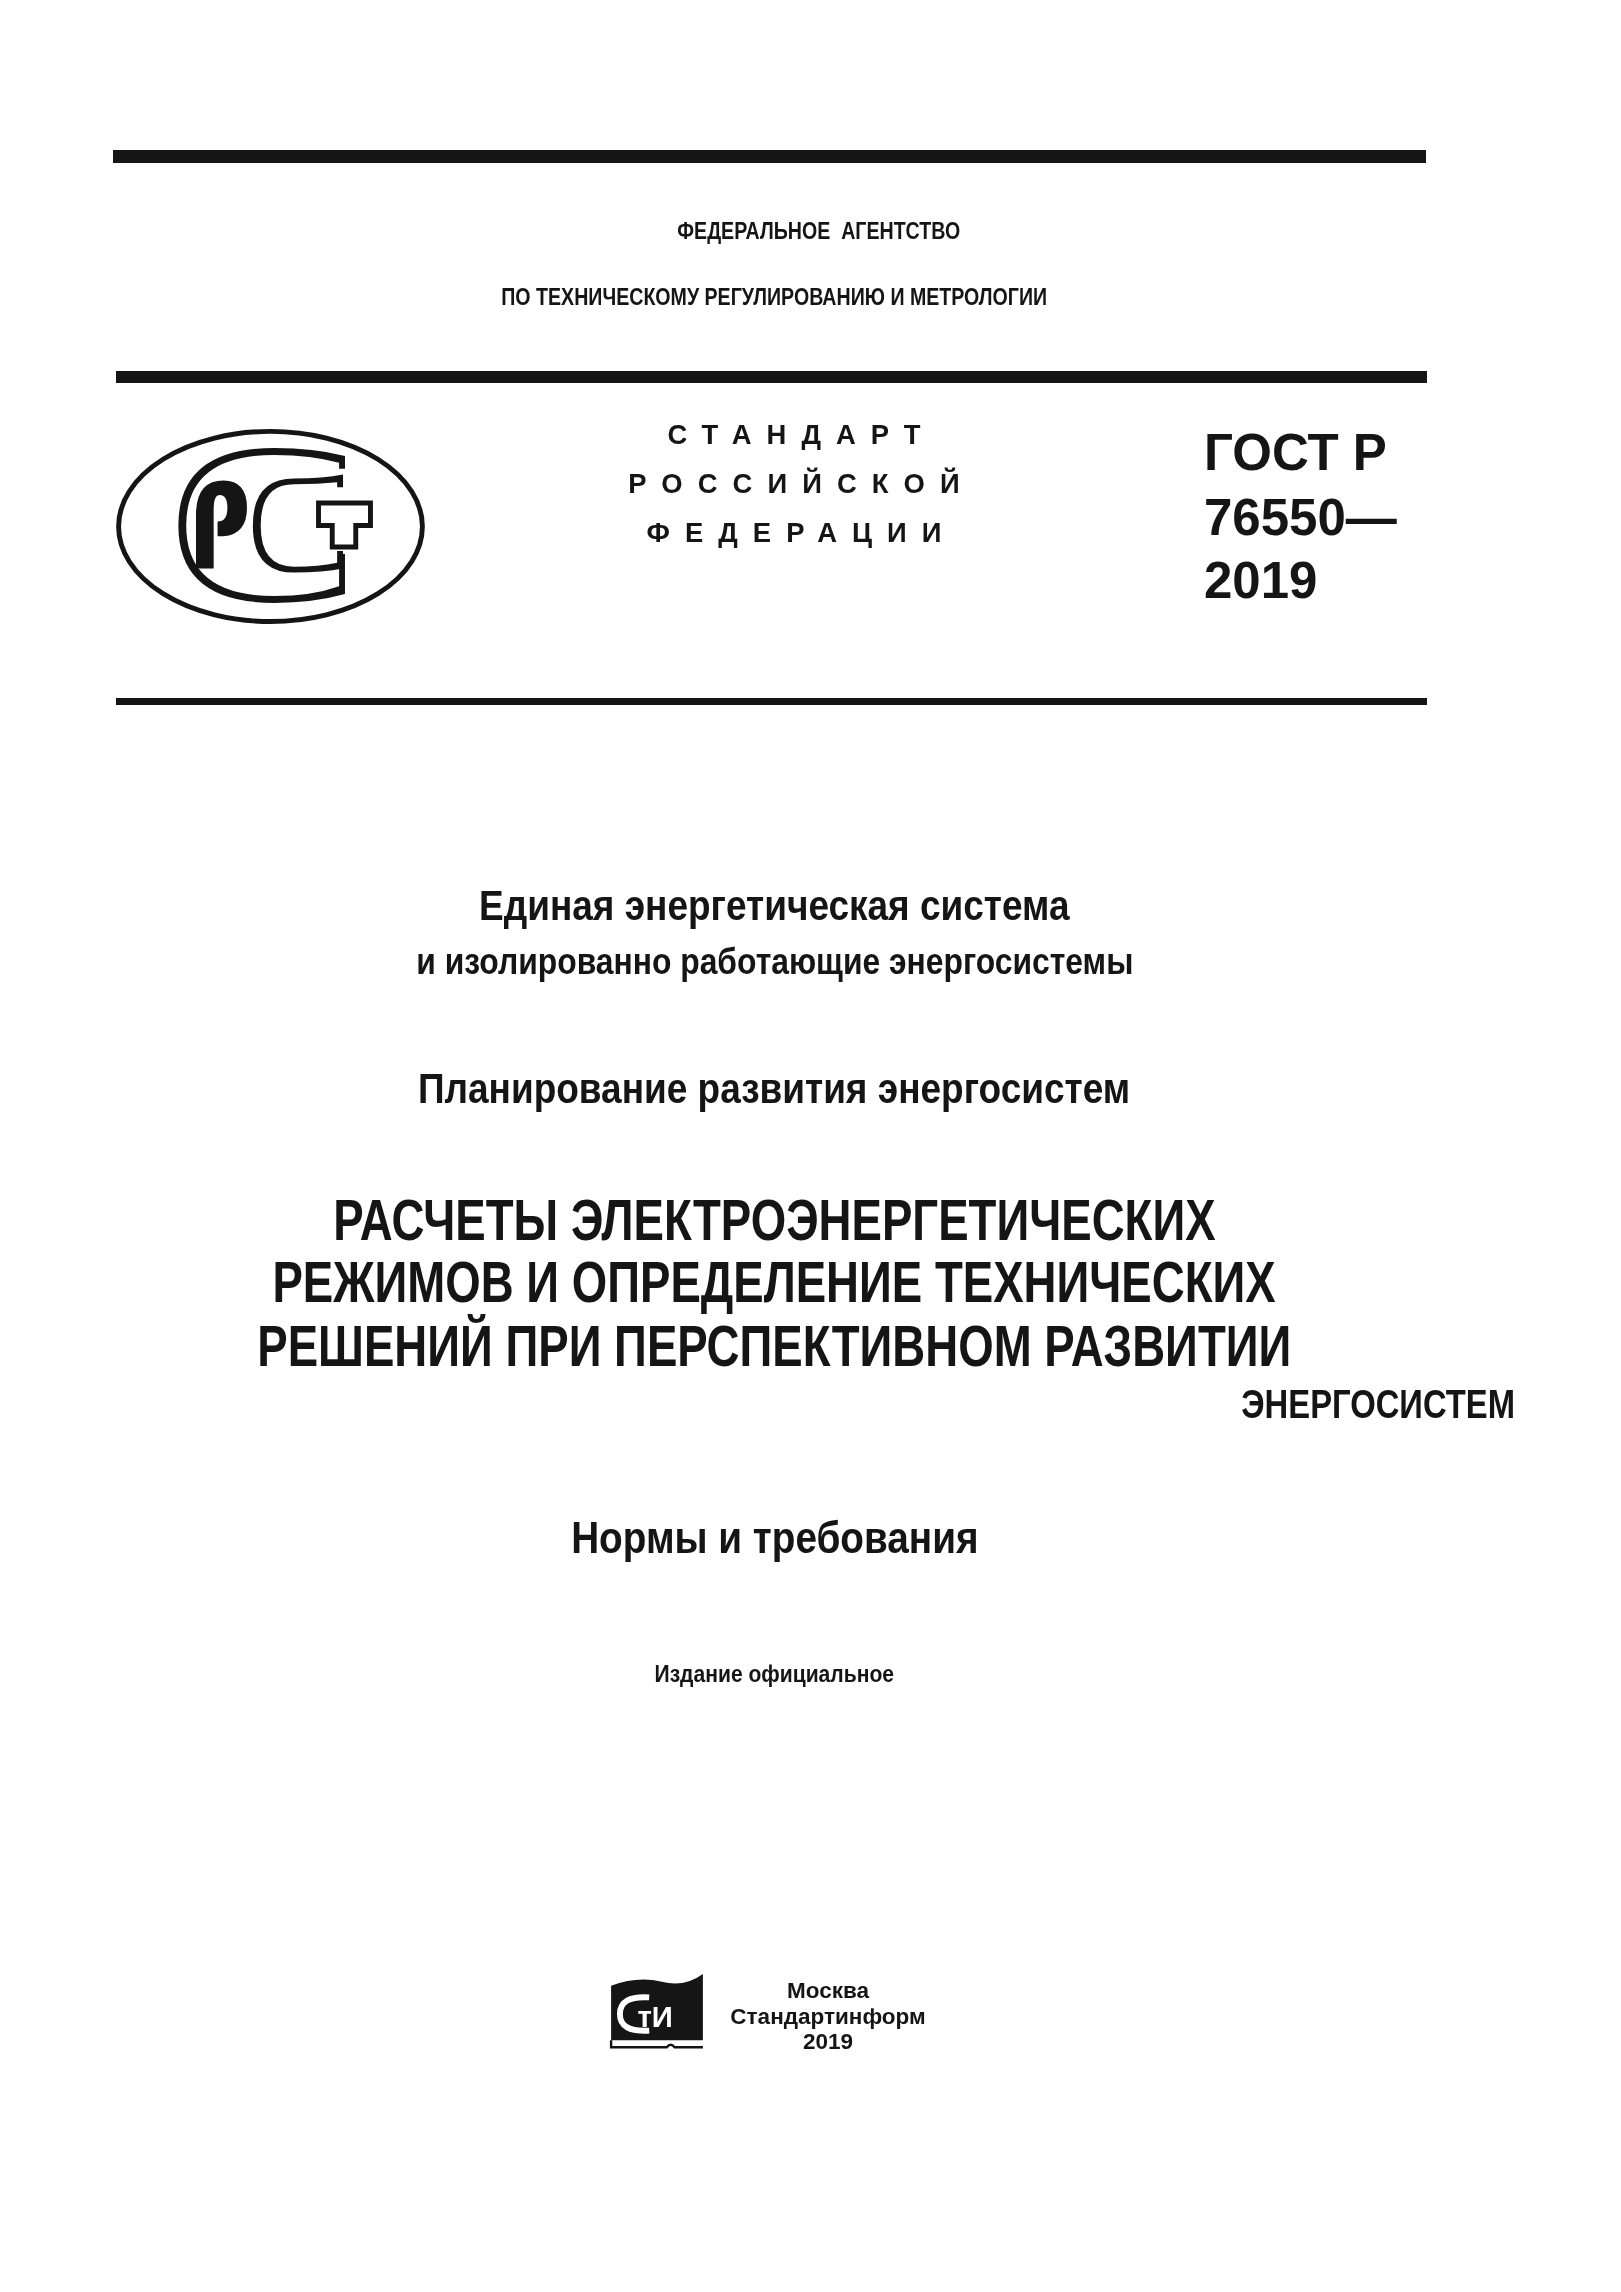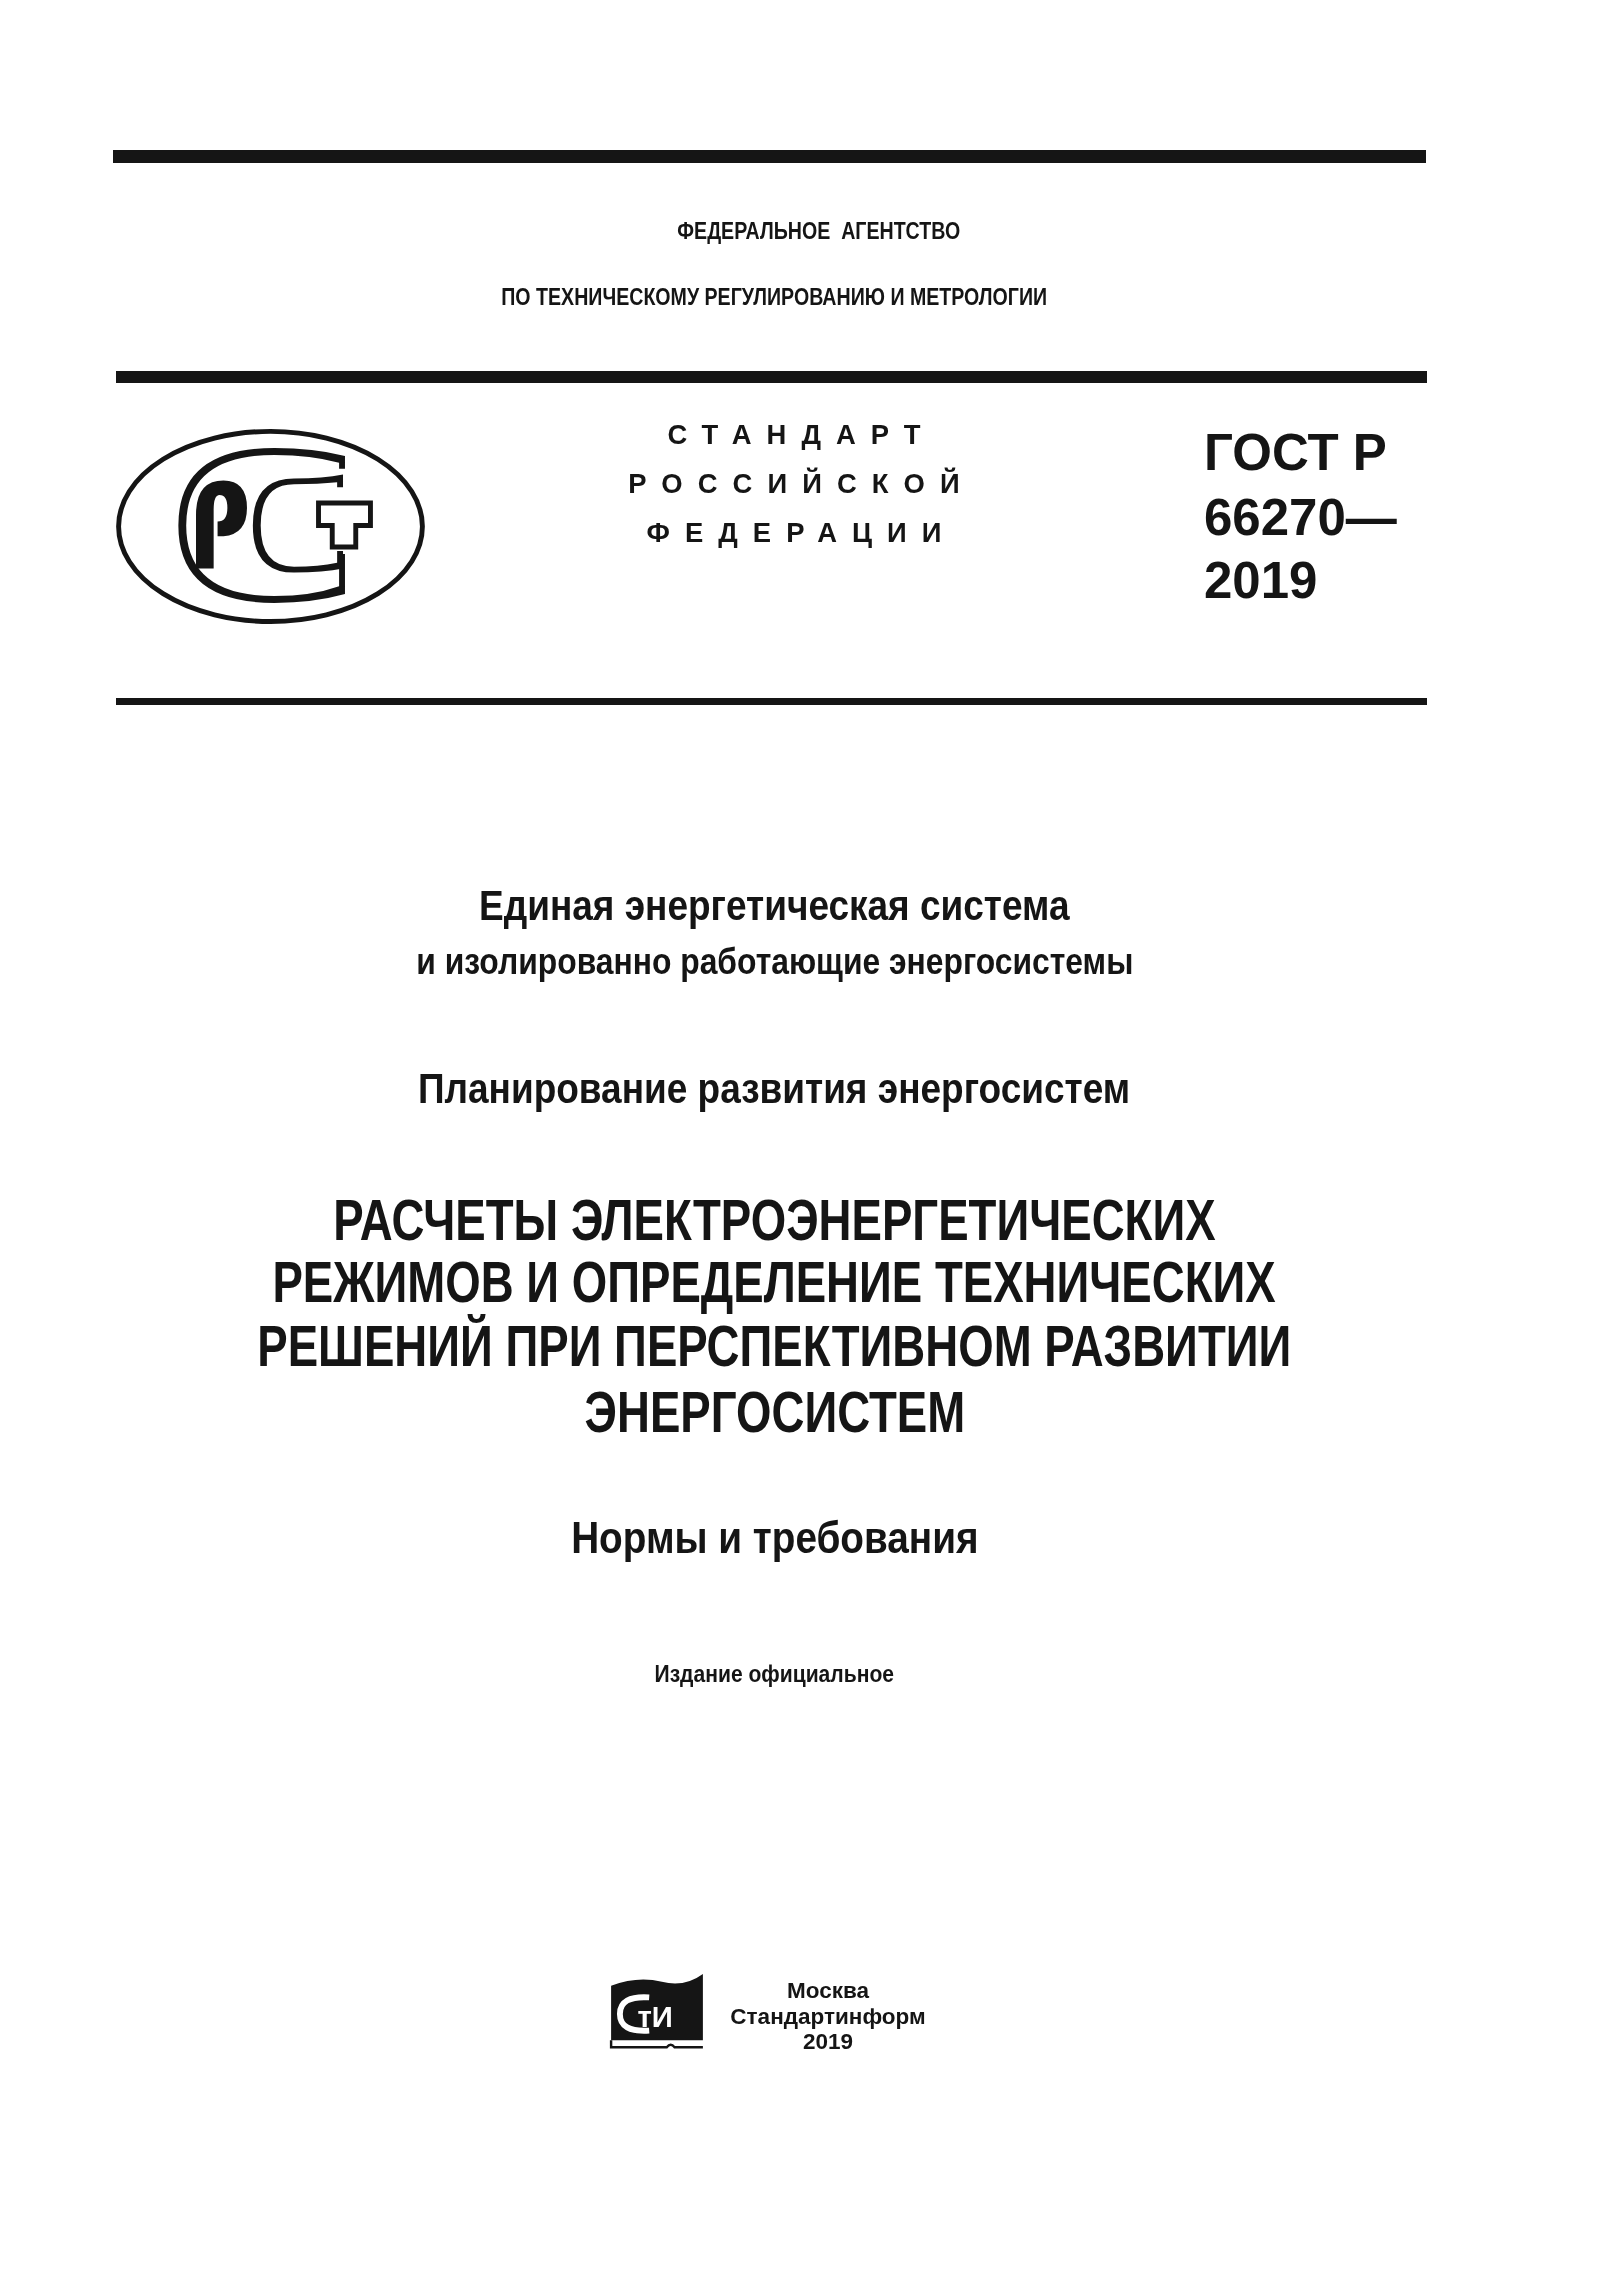--- a/index.html
+++ b/index.html
@@ -41,21 +41,21 @@
 </svg>
 
 <div class="abs" style="left:549px; top:421px; width:490px; font-size:27.4px;">
   <div class="spaced" style="text-align:center; height:49px; padding-left:0.55em;">СТАНДАРТ</div>
   <div class="spaced" style="text-align:center; height:49px; padding-left:0.55em;">РОССИЙСКОЙ</div>
   <div class="spaced" style="text-align:center; height:49px; padding-left:0.55em;">ФЕДЕРАЦИИ</div>
 </div>
 
 <div class="abs" style="left:1204px; top:427px; font-size:51px;">
   <div style="height:65px;">ГОСТ Р</div>
-  <div style="height:63px;">66270—</div>
+  <div style="height:63px;">76550—</div>
   <div>2019</div>
 </div>
 
 <div class="rule" style="left:116px; top:698px; width:1311px; height:6.9px;"></div>
 
 <div class="line cond2" style="top:884px; font-size:43px;">
   <span>Единая энергетическая система</span>
 </div>
 <div class="line cond2" style="top:943px; font-size:37px;">
   <span>и изолированно работающие энергосистемы</span>
@@ -67,21 +67,21 @@
 
 <div class="line cond" style="top:1192px; font-size:57px;">
   <span>РАСЧЕТЫ ЭЛЕКТРОЭНЕРГЕТИЧЕСКИХ</span>
 </div>
 <div class="line cond" style="top:1254px; font-size:57px;">
   <span>РЕЖИМОВ И ОПРЕДЕЛЕНИЕ ТЕХНИЧЕСКИХ</span>
 </div>
 <div class="line cond" style="top:1318px; font-size:57px;">
   <span>РЕШЕНИЙ ПРИ ПЕРСПЕКТИВНОМ РАЗВИТИИ</span>
 </div>
-<div class="line cond" style="top:1384px; font-size:57px;">
+<div class="line cond" style="top:1384px; font-size:41px;text-align:right;">
   <span>ЭНЕРГОСИСТЕМ</span>
 </div>
 
 <div class="line cond2" style="top:1515px; font-size:45px;">
   <span>Нормы и требования</span>
 </div>
 
 <div class="line cond2" style="top:1662px; font-size:24.5px;">
   <span>Издание официальное</span>
 </div>

